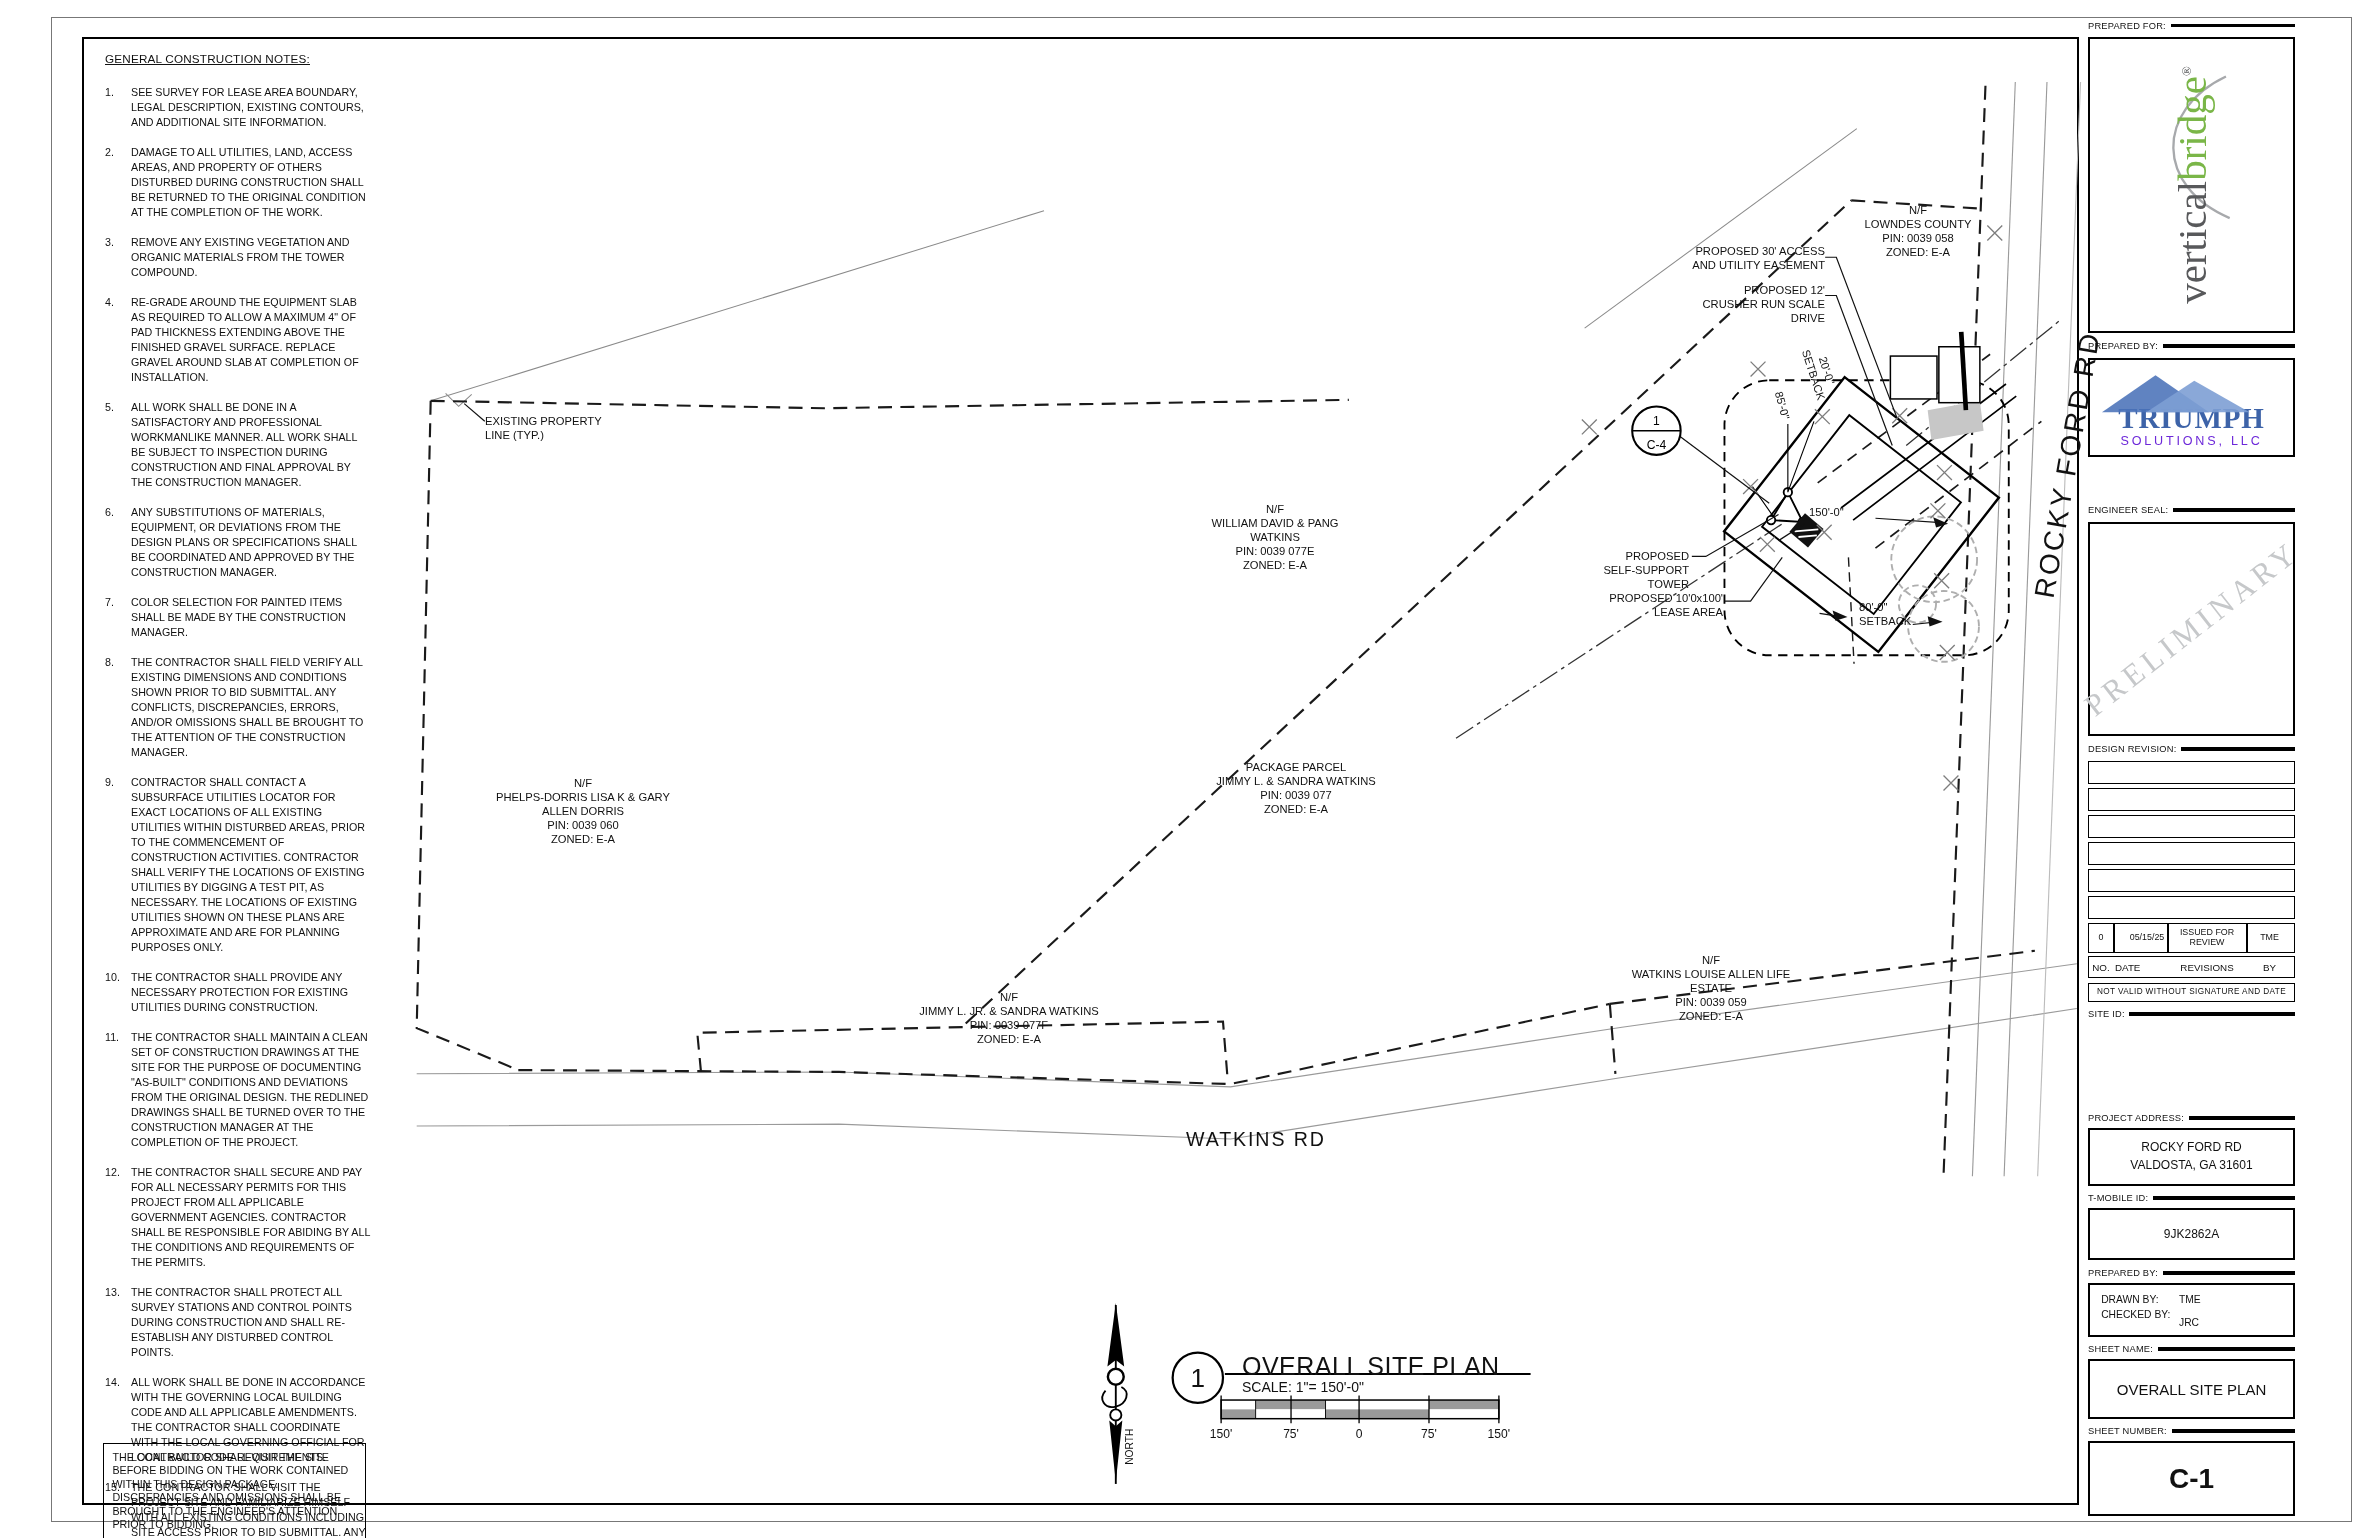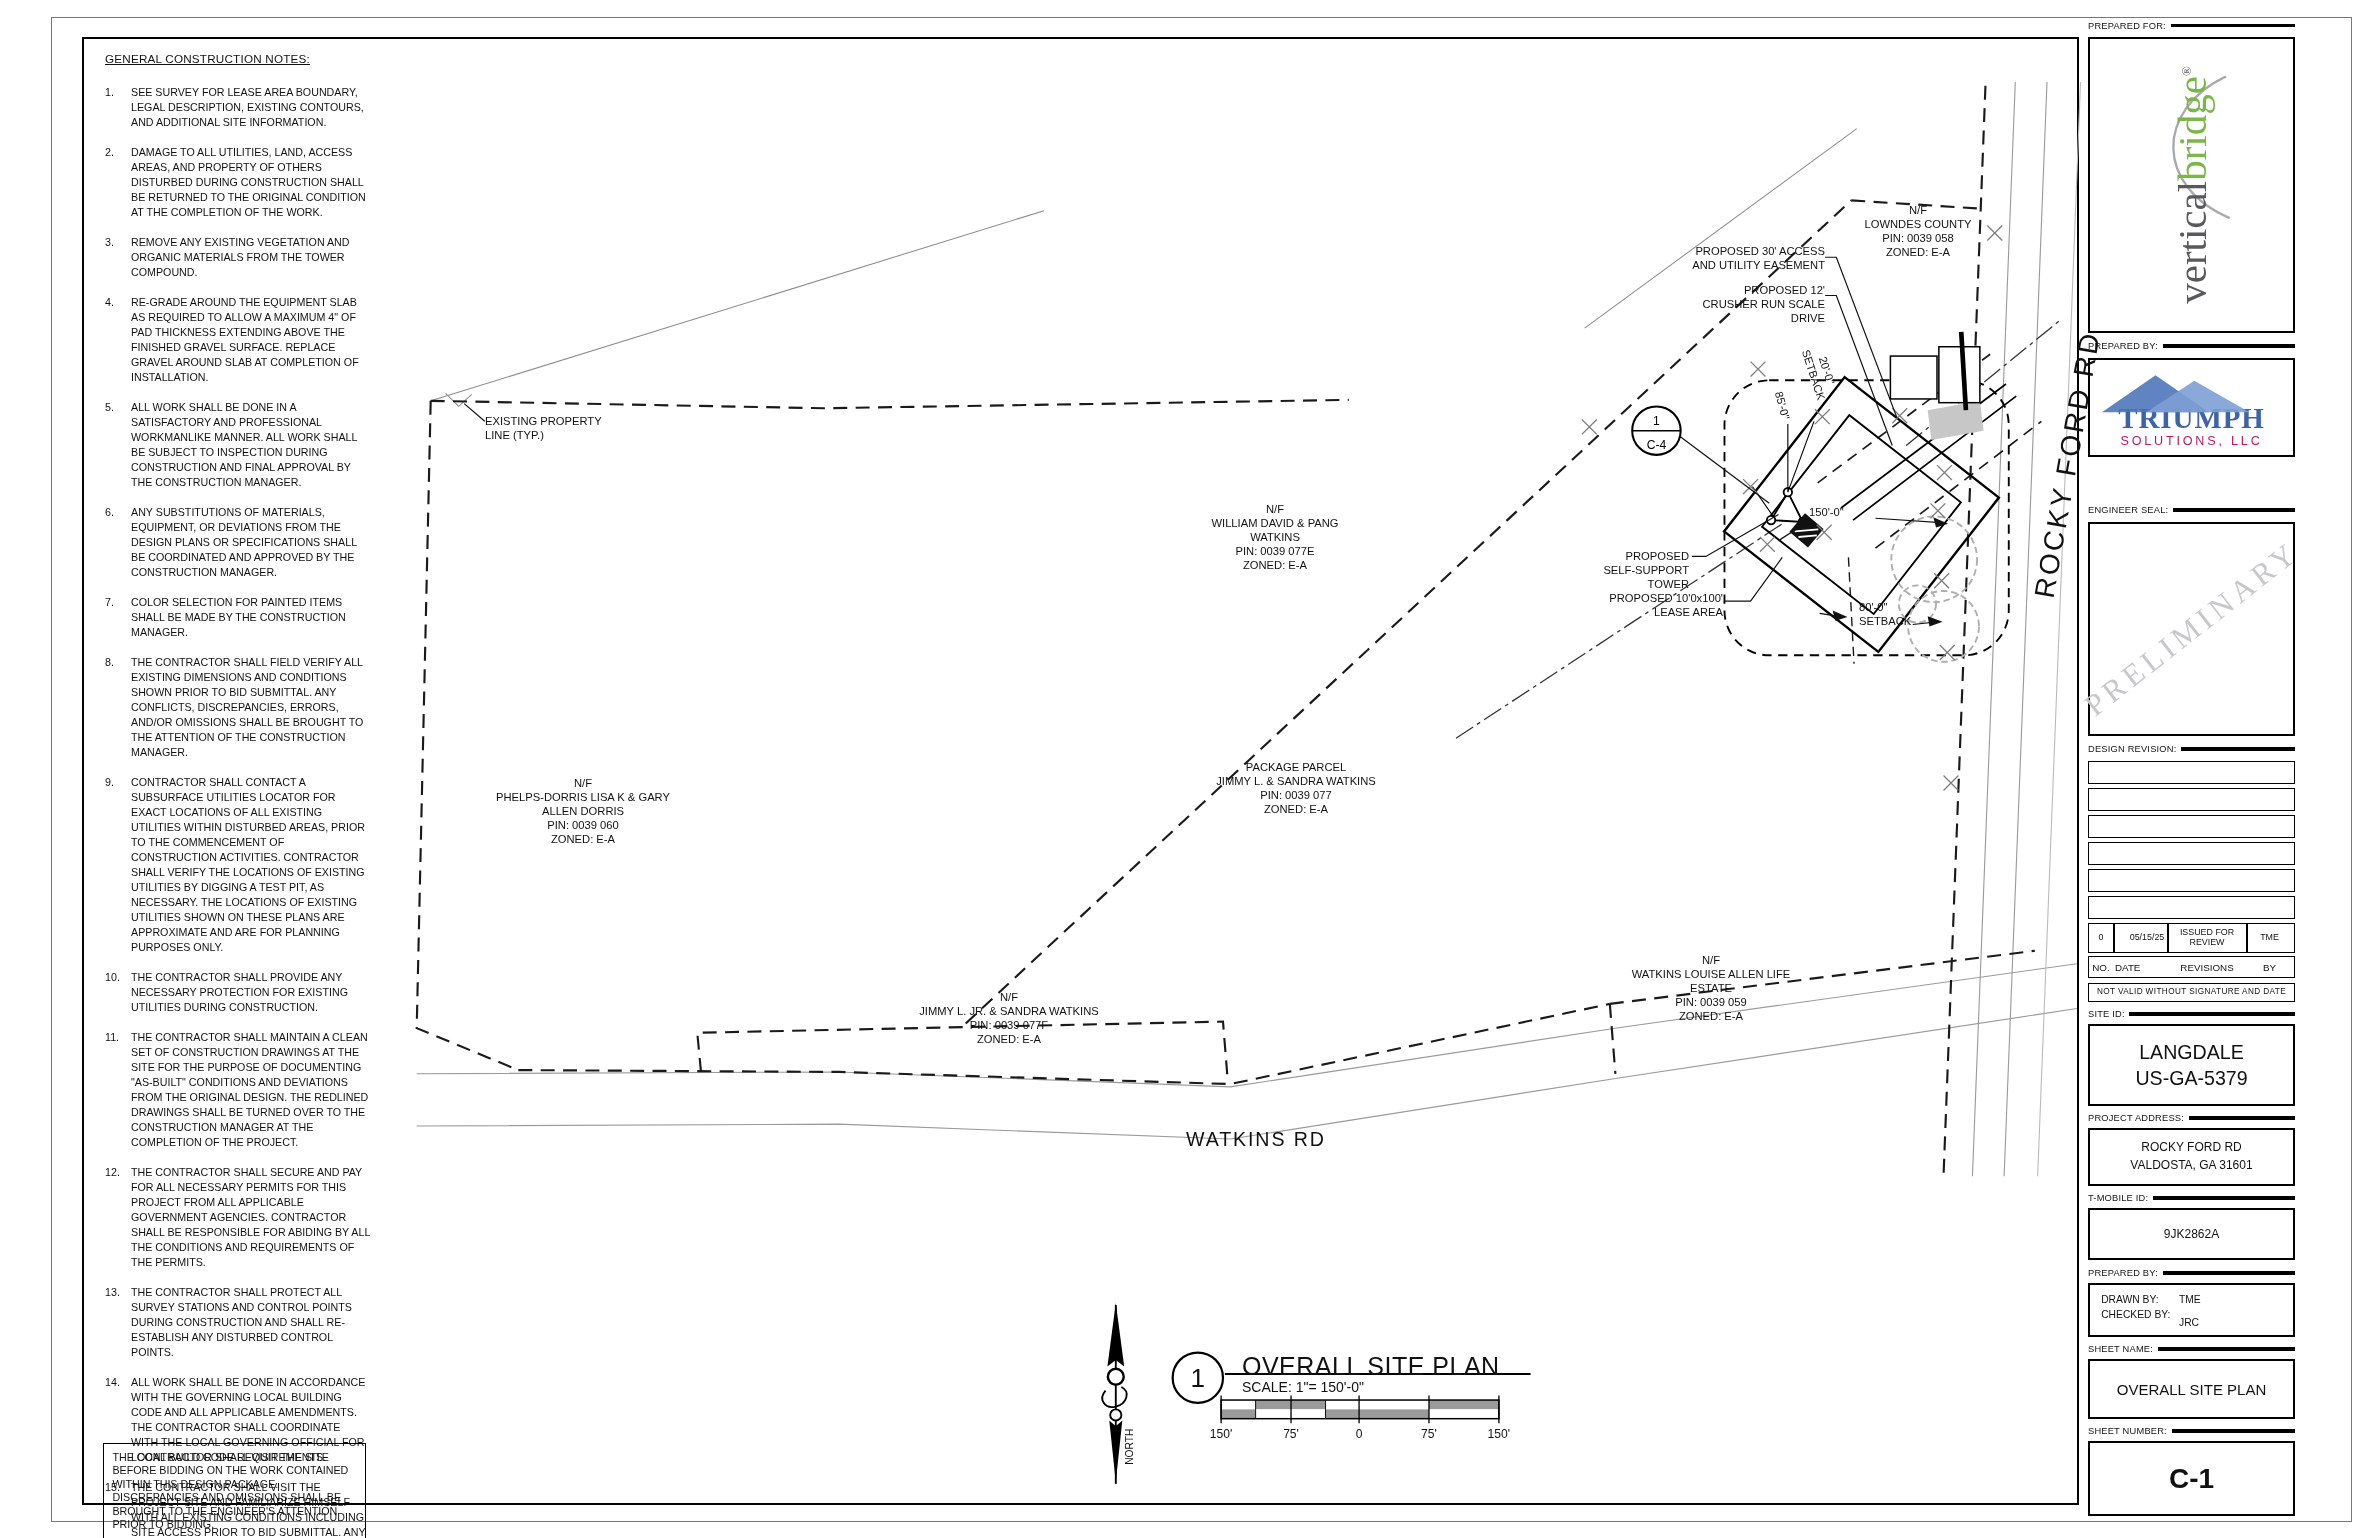--- a/index.html
+++ b/index.html
@@ -32,21 +32,21 @@
   .tbbox{position:absolute;left:2088px;width:207px;border:2.3px solid #000;box-sizing:border-box;}
   .revrow{position:absolute;left:2088px;width:207px;border:1.9px solid #000;box-sizing:border-box;}
   .cellline{position:absolute;top:0;bottom:0;width:1.9px;background:#000;}
   .center-col{display:flex;flex-direction:column;align-items:center;justify-content:center;height:100%;}
   .vb-rot{position:absolute;left:50%;top:50%;transform:translate(-50%,-50%) rotate(-90deg);
           font-family:"Liberation Serif",serif;font-size:41px;white-space:nowrap;}
   .prelim{position:absolute;left:50%;top:50%;transform:translate(-50%,-50%) rotate(-38deg);
           font-size:31px;letter-spacing:4.7px;color:#c6c8ca;font-family:"Liberation Serif",serif;}
   .triumph-name{font-family:"Liberation Serif",serif;font-size:29px;font-weight:bold;
                 color:#3d63a8;letter-spacing:0.9px;line-height:28px;}
-  .triumph-sub{font-size:12.6px;color:#be185d;letter-spacing:2.8px;margin-top:1.9px;}
+  .triumph-sub{font-size:12.6px;color:#6d28d9;letter-spacing:2.8px;margin-top:1.9px;}
   svg text{font-family:"Liberation Sans",sans-serif;}
 </style>
 </head>
 <body>
 
 <div id="sheet">
 
   <div class="abs border-outer"></div>
   <div class="abs border-main"></div>
 
@@ -426,26 +426,20 @@
     <span class="abs" style="left:158px;width:45px;top:4.7px;text-align:center">BY</span>
   </div>
   <div class="revrow" style="top:983px;height:18.6px;font-size:8.2px;letter-spacing:0.4px;text-align:center;line-height:15px">NOT VALID WITHOUT SIGNATURE AND DATE</div>
 
   <div class="tbsec" style="top:1009px">
     <div class="seclabel">
         <span>SITE ID:</span>
         <span class="rule"></span>
       </div>
   </div>
-  <div class="tbbox" style="top:1024px;height:82px">
-    <div class="center-col" style="font-size:19.6px;line-height:26px">
-      <div>LANGDALE</div>
-      <div>US-GA-5379</div>
-    </div>
-  </div>
 
   <div class="tbsec" style="top:1113px">
     <div class="seclabel">
         <span>PROJECT ADDRESS:</span>
         <span class="rule"></span>
       </div>
   </div>
   <div class="tbbox" style="top:1128px;height:58px">
     <div class="center-col" style="font-size:12px;line-height:17.7px">
       <div>ROCKY FORD RD</div>

